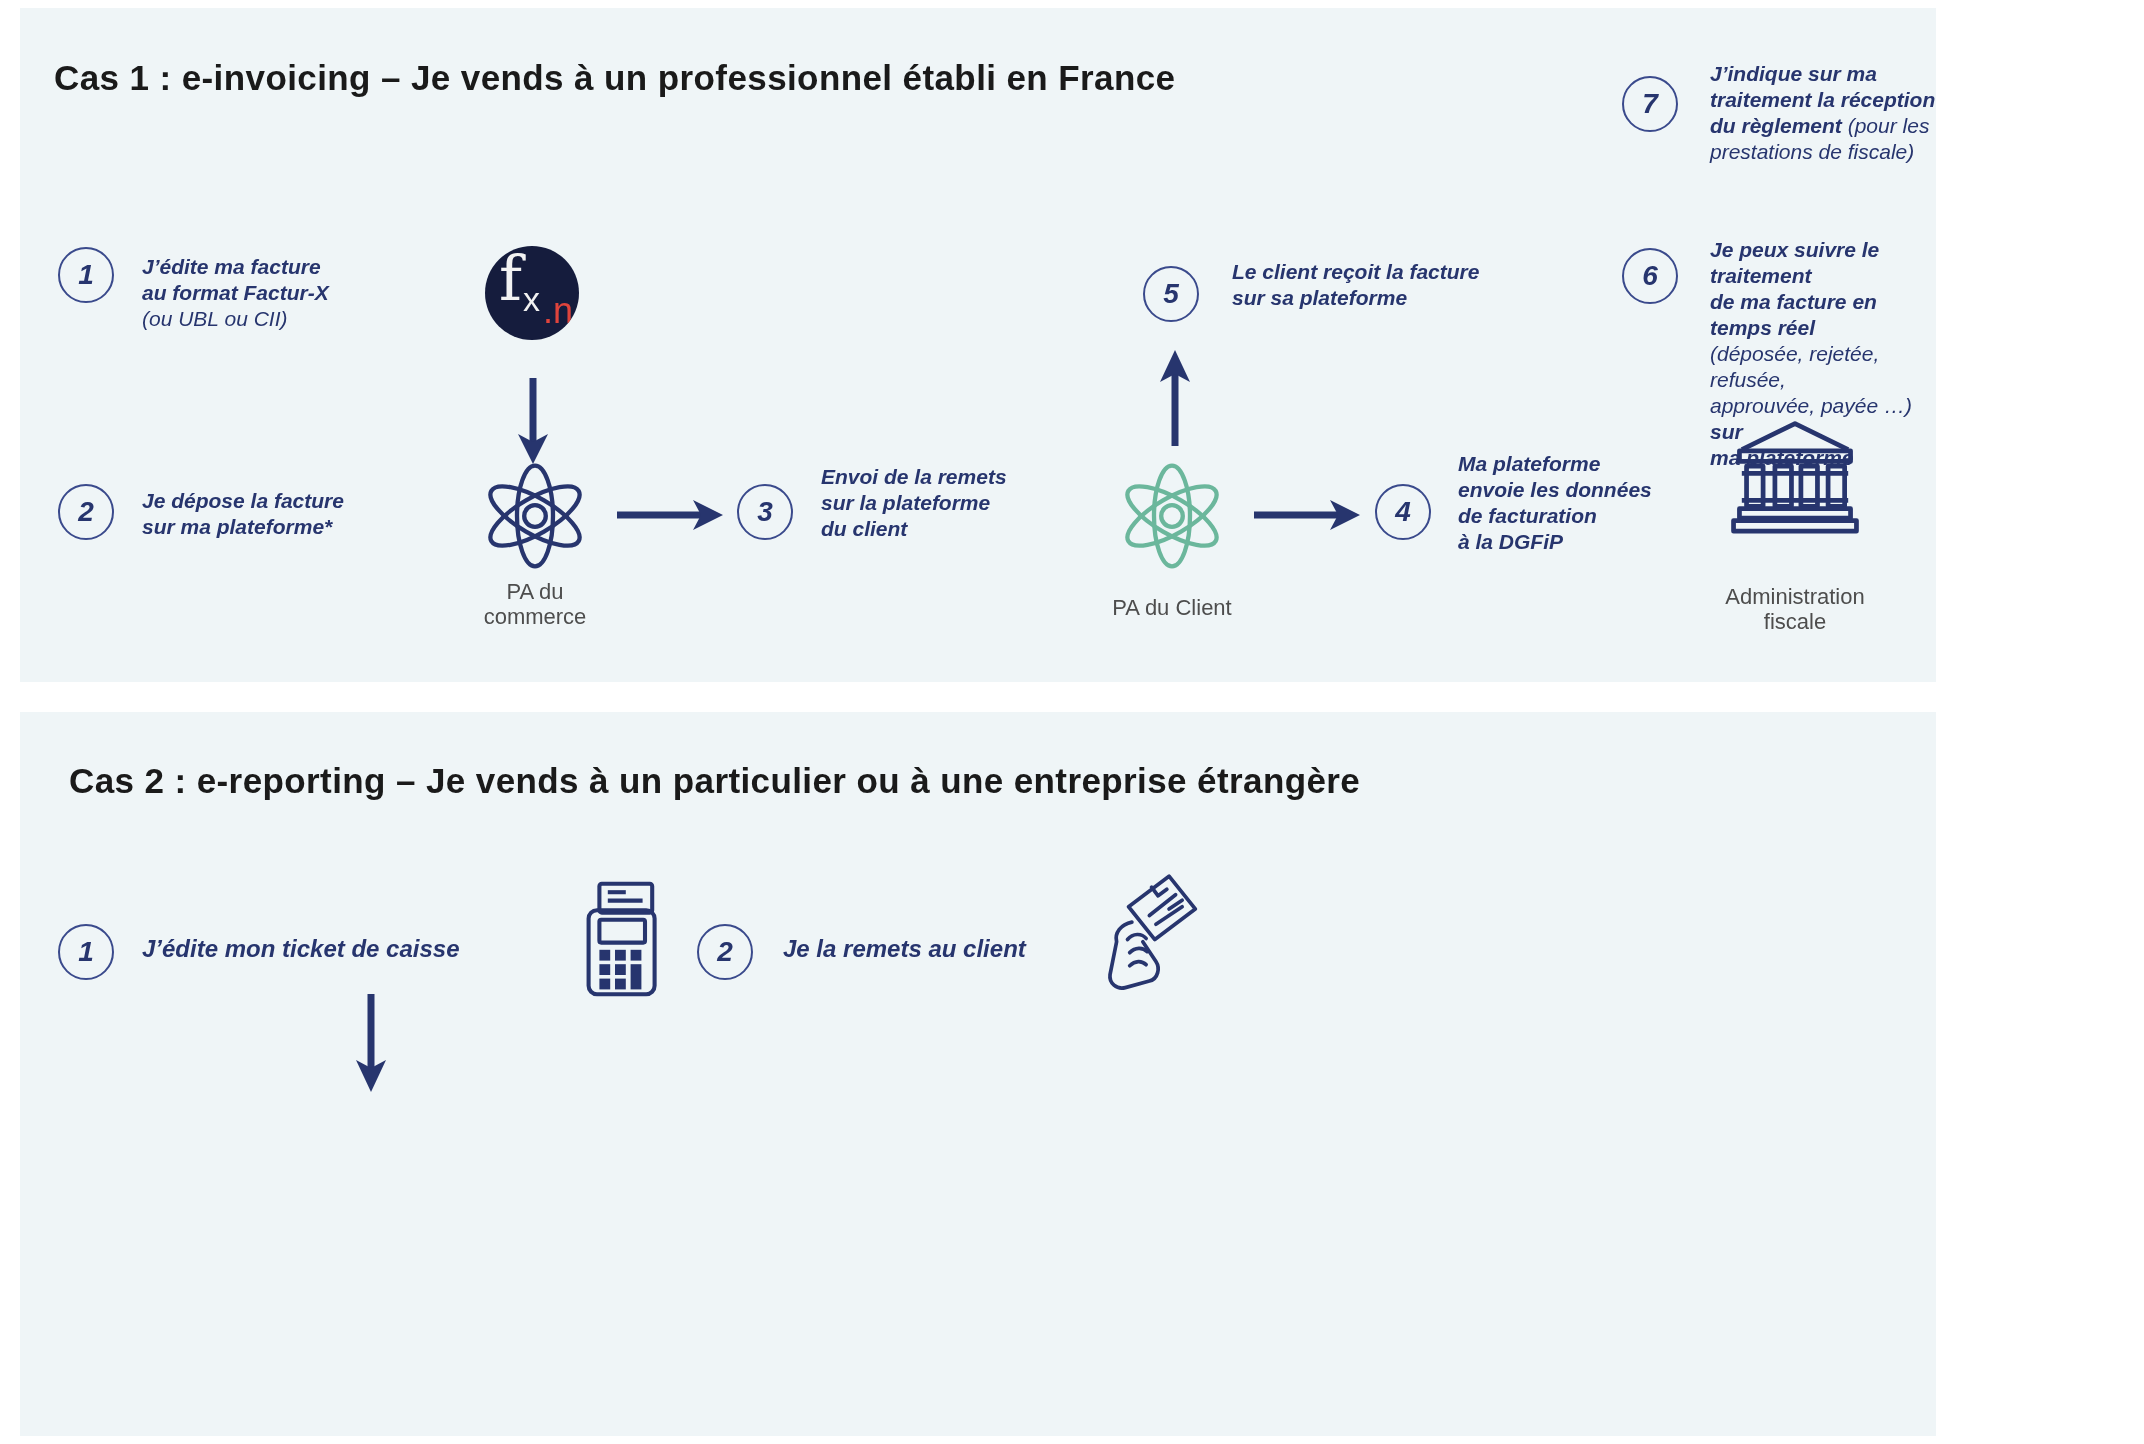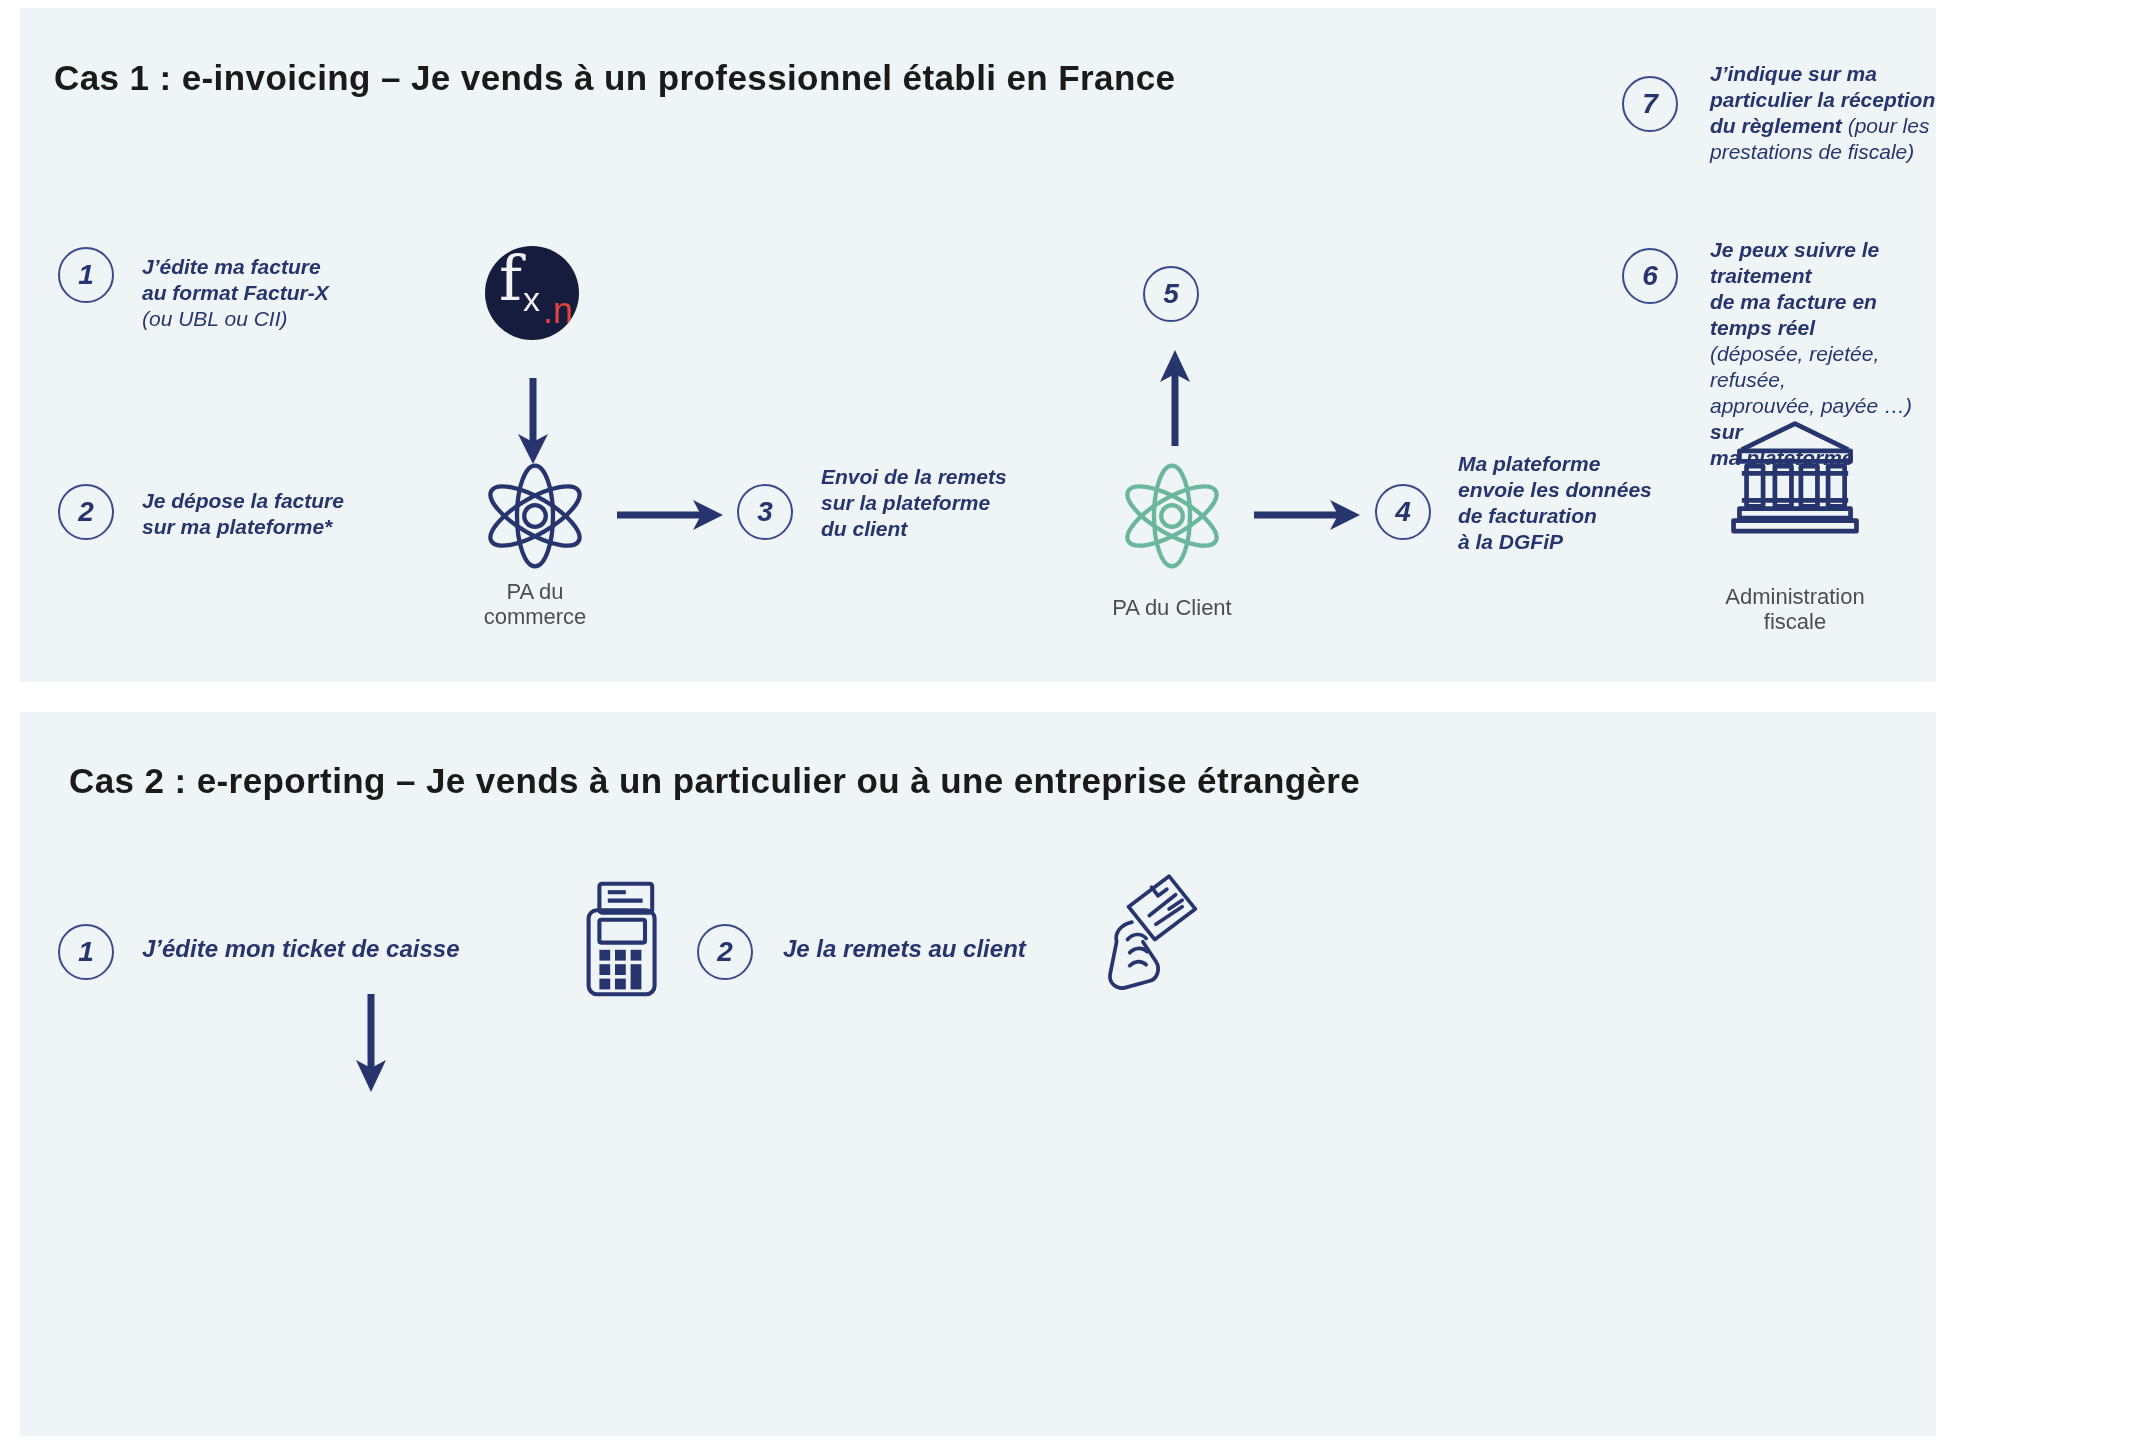--- a/index.html
+++ b/index.html
@@ -223,38 +223,42 @@
     </g>
   </svg>
   <div class="caption" style="left:1655px; top:577px; width:240px;">
     <div>Administration</div>
     <div>fiscale</div>
   </div>
 
   <div class="step-num" style="left:1123px; top:258px;">
     <span>5</span>
   </div>
+  <div class="step-text" style="left:1212px; top:251px;">
+    <div>Le client reçoit la facture</div>
+    <div>sur sa plateforme</div>
+  </div>
 
   <div class="step-num" style="left:1602px; top:240px;">
     <span>6</span>
   </div>
   <div class="step-text" style="left:1690px; top:229px;">
     <div>Je peux suivre le traitement</div>
     <div>de ma facture en temps réel</div>
     <div class="light">(déposée, rejetée, refusée,</div>
     <div><span class="light">approuvée, payée …)</span><span> sur</span></div>
     <div>ma plateforme</div>
   </div>
 
   <div class="step-num" style="left:1602px; top:68px;">
     <span>7</span>
   </div>
   <div class="step-text" style="left:1690px; top:53px;">
     <div>J’indique sur ma</div>
-    <div>particulier la réception</div>
+    <div>traitement la réception</div>
     <div><span>du règlement</span><span class="light"> (pour les</span></div>
     <div class="light">prestations de fiscale)</div>
   </div>
 
 </div>
 
 <div class="panel" id="panel-case2">
 
   <div class="panel-title" id="case2-title">Cas 2 : e-reporting – Je vends à un particulier ou à une entreprise  étrangère</div>
 

